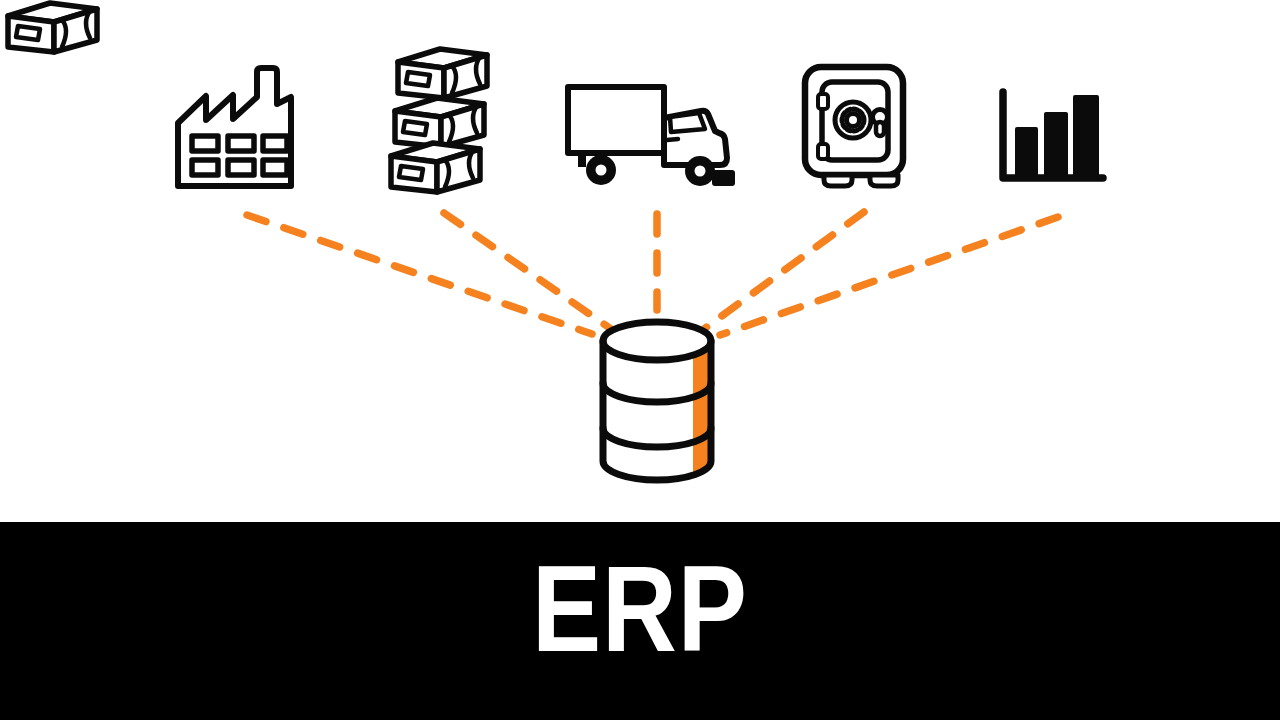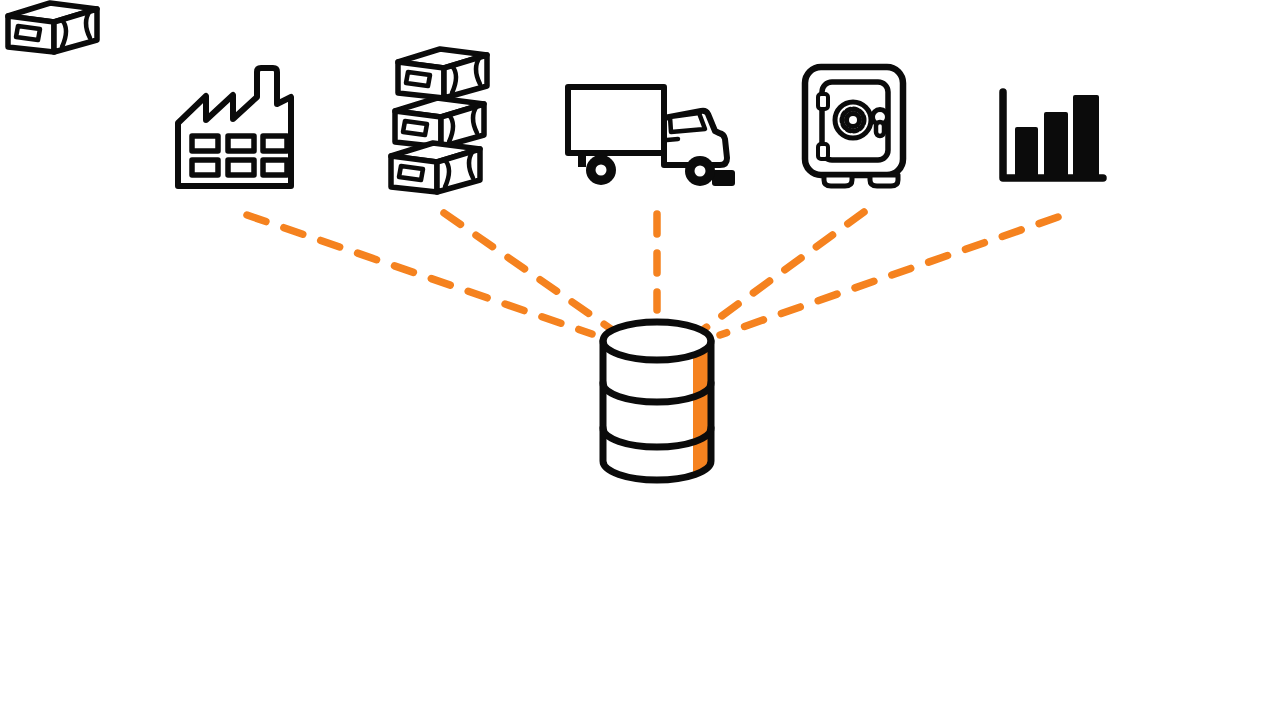--- a/index.html
+++ b/index.html
@@ -101,14 +101,17 @@
 
     <g stroke-linejoin="round" stroke-linecap="round">
       <path class="stripe" d="M693,355 Q703,351 709,344 L709,464 Q703,472 693,477 Z"></path>
       <path class="ink" stroke-width="7" d="M603,341 L603,461 A54,19 0 0 0 711,461 L711,341"></path>
       <ellipse class="ink paper" stroke-width="7" cx="657" cy="341" rx="54" ry="19" fill-opacity="0"></ellipse>
       <path class="ink" stroke-width="7" d="M603,383 A54,19 0 0 0 711,383"></path>
       <path class="ink" stroke-width="7" d="M603,428 A54,19 0 0 0 711,428"></path>
     </g>
   </svg>
 
+  <div class="banner">
+    <div class="banner-title">ERP</div>
+  </div>
 
 </div>
 
 </body></html>

